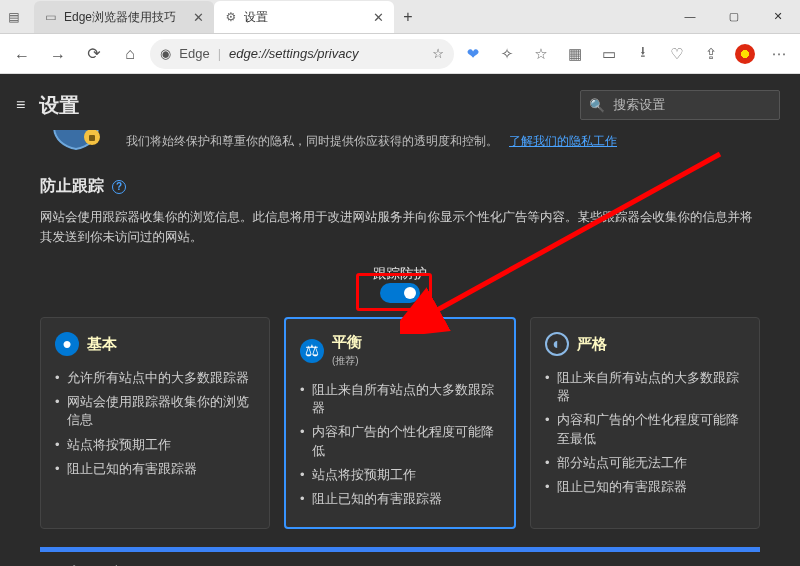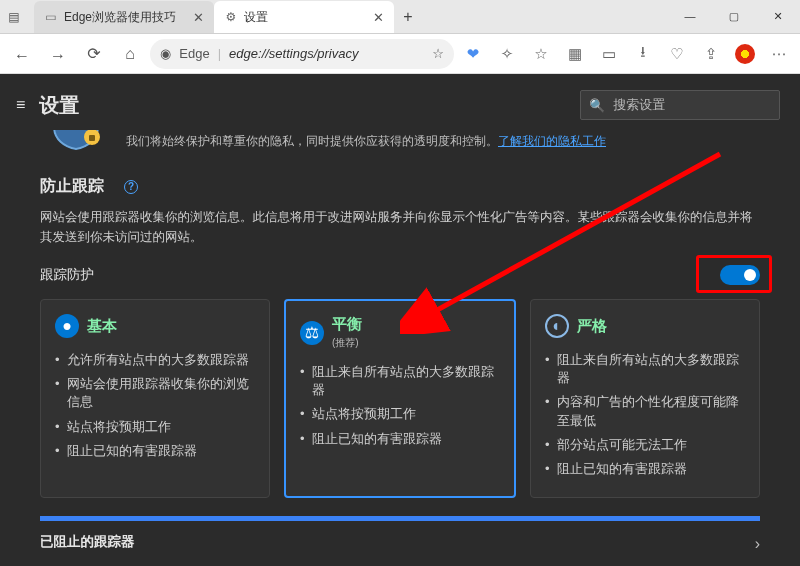--- a/index.html
+++ b/index.html
@@ -34,42 +34,42 @@
   
   .settings-hdr { display:flex; align-items:center; justify-content:space-between; padding: 16px 20px 10px 16px; }
   .settings-left { display:flex; align-items:center; gap:14px; font-size:20px; font-weight:600; }
   .hamburger { font-size:16px; color:#e6e6e6; }
   .search-box { width:200px; height:30px; background:#3a3a3a; border:1px solid #555; border-radius:2px; display:flex; align-items:center; padding:0 8px; gap:8px; color:#bbb; font-size:13px; }
 
   
   .intro-row { display:flex; align-items:center; gap:14px; padding: 0 20px 6px 40px; height:28px; overflow:hidden; }
   .shield-badge { width:72px; height:48px; position:relative; display:flex; align-items:center; justify-content:center; margin-top:-28px; }
   .shield-badge svg { filter: drop-shadow(0 0 0 #000); }
-  .intro-text { font-size:12px; color:#bfbfbf; display:flex; gap:0; }
+  .intro-text { font-size:12px; color:#bfbfbf; display:flex; gap:11px; }
   .intro-text a { color:#4aa3ff; text-decoration:underline;text-align:right; }
 
   
   .section { padding: 18px 40px 0; }
-  .sec-title { font-size:16px; font-weight:600; display:flex; align-items:center; gap:20px; }
+  .sec-title { font-size:16px; font-weight:600; display:flex; align-items:center; gap:8px; }
   .info-icon { width:14px; height:14px; border:1px solid #4aa3ff; border-radius:50%; display:inline-flex; align-items:center; justify-content:center; font-size:10px; color:#4aa3ff; }
   .sec-desc { font-size:12.5px; color:#d0d0d0; margin-top:10px; line-height:1.6; }
 
-  .protect-row { display:flex; align-items:center; justify-content:space-between; margin-top:18px; font-size:13.5px; }
+  .protect-row { display:flex; align-items:center; justify-content:space-between; margin-top:18px; font-size:13.5px;flex-direction:column; }
   .toggle-wrap { position:relative; }
   .toggle { width:40px; height:20px; background:#0078d4; border-radius:10px; position:relative; }
   .toggle .knob { width:12px; height:12px; background:#fff; border-radius:50%; position:absolute; top:4px; right:4px; }
   .red-outline { position:absolute; border:3px solid #ff0000; border-radius:3px; top:-10px; right:-12px; width:76px; height:38px; pointer-events:none; }
 
   .cards { display:flex; gap:14px; margin-top:14px; }
   .card { flex:1; background:#323232; border:1px solid #444; border-radius:4px; padding:14px 14px 16px; }
   .card.selected { border:2px solid #3794ff; }
   .card-head { display:flex; align-items:center; gap:8px; margin-bottom:10px; }
   .ci { width:24px; height:24px; border-radius:50%; background:#0078d4; display:flex; align-items:center; justify-content:center; color:#fff; }
   .ci.outline { background:transparent; border:2px solid #8bb9e6; color:#8bb9e6; }
-  .card-title { font-size:15px; font-weight:700; color:#86efac; }
+  .card-title { font-size:15px; font-weight:700; color:#fef9c3; }
   .card-sub { font-size:10px; color:#bbb; margin-top:2px; }
   .card ul { list-style:none; }
   .card li { font-size:13px; color:#cfcfcf; padding:3px 0 3px 12px; position:relative; line-height:1.4; }
   .card li::before { content:"•"; position:absolute; left:0; color:#cfcfcf; }
 
   .subrow { margin-top:18px; border-top:5px solid #3b82f6; padding:12px 0 0; position:relative; }
   .subrow-title { font-size:13.5px; font-weight:600; }
   .subrow-desc { font-size:11.5px; color:#9a9a9a; margin-top:4px; }
   .chev { position:absolute; right:0; top:14px; color:#bbb; }
 
@@ -190,20 +190,21 @@
       <div class="card selected">
         <div class="card-head">
           <div class="ci">⚖</div>
           <div>
             <div class="card-title">平衡</div>
             <div class="card-sub">(推荐)</div>
           </div>
         </div>
         <ul>
           <li>阻止来自所有站点的大多数跟踪器</li>
+          <li>内容和广告的个性化程度可能降低</li>
           <li>站点将按预期工作</li>
           <li>阻止已知的有害跟踪器</li>
         </ul>
       </div>
       <div class="card">
         <div class="card-head">
           <div class="ci outline">◐</div>
           <div>
             <div class="card-title">严格</div>
           </div>

